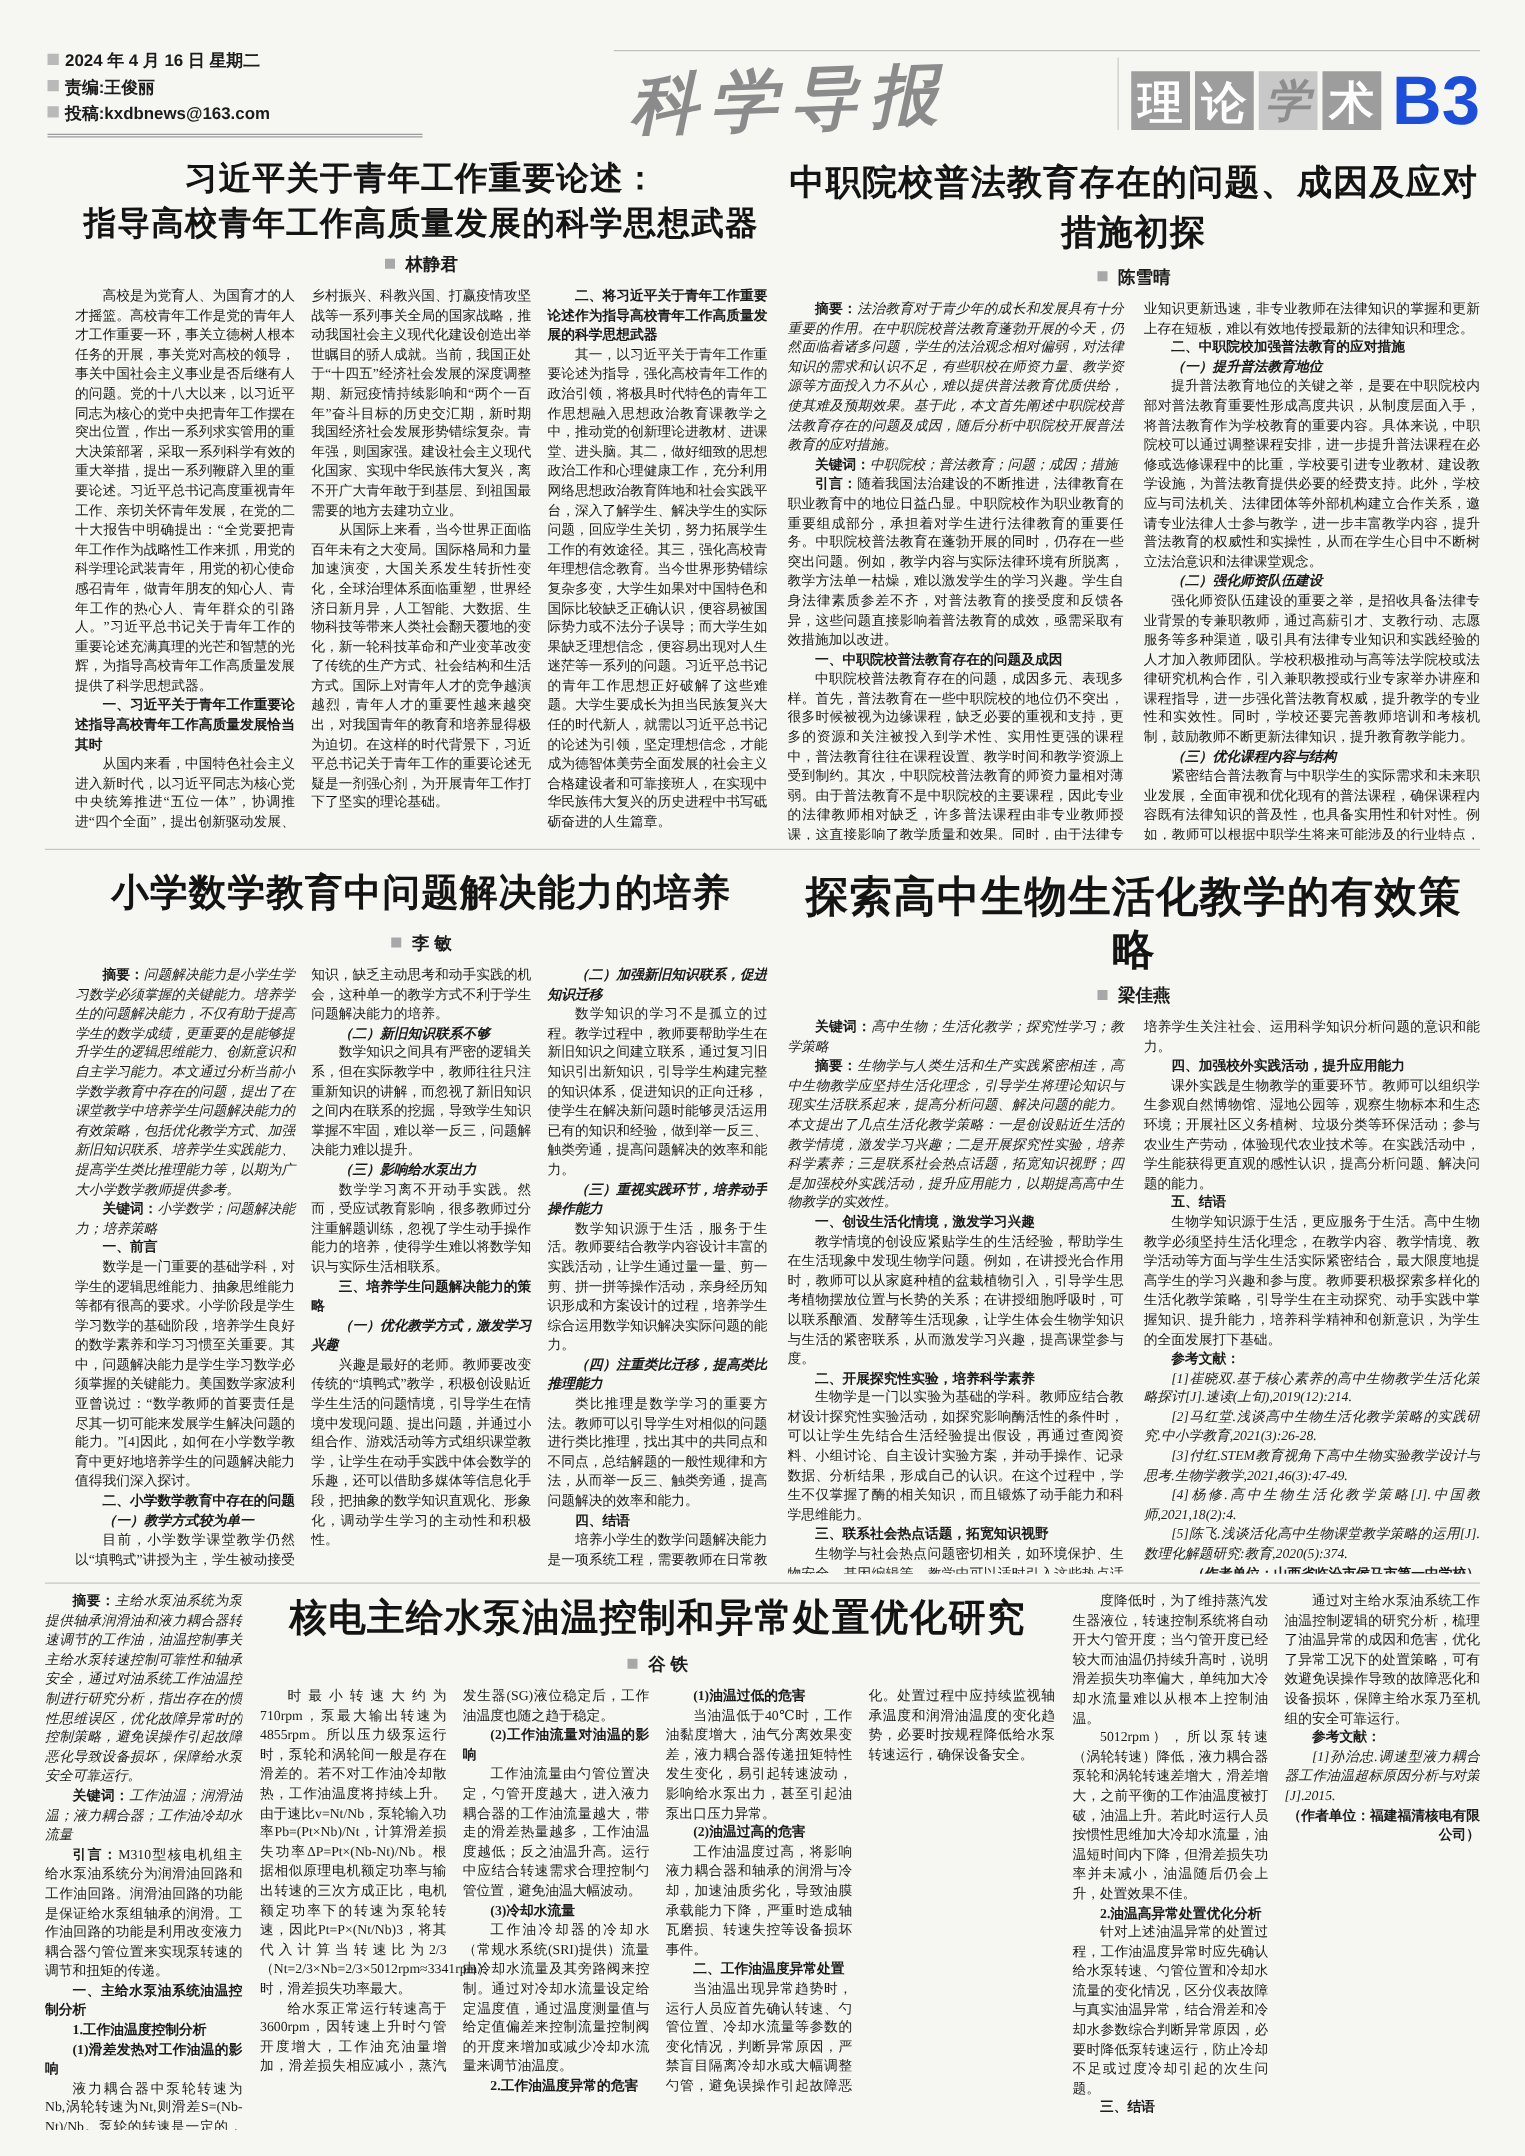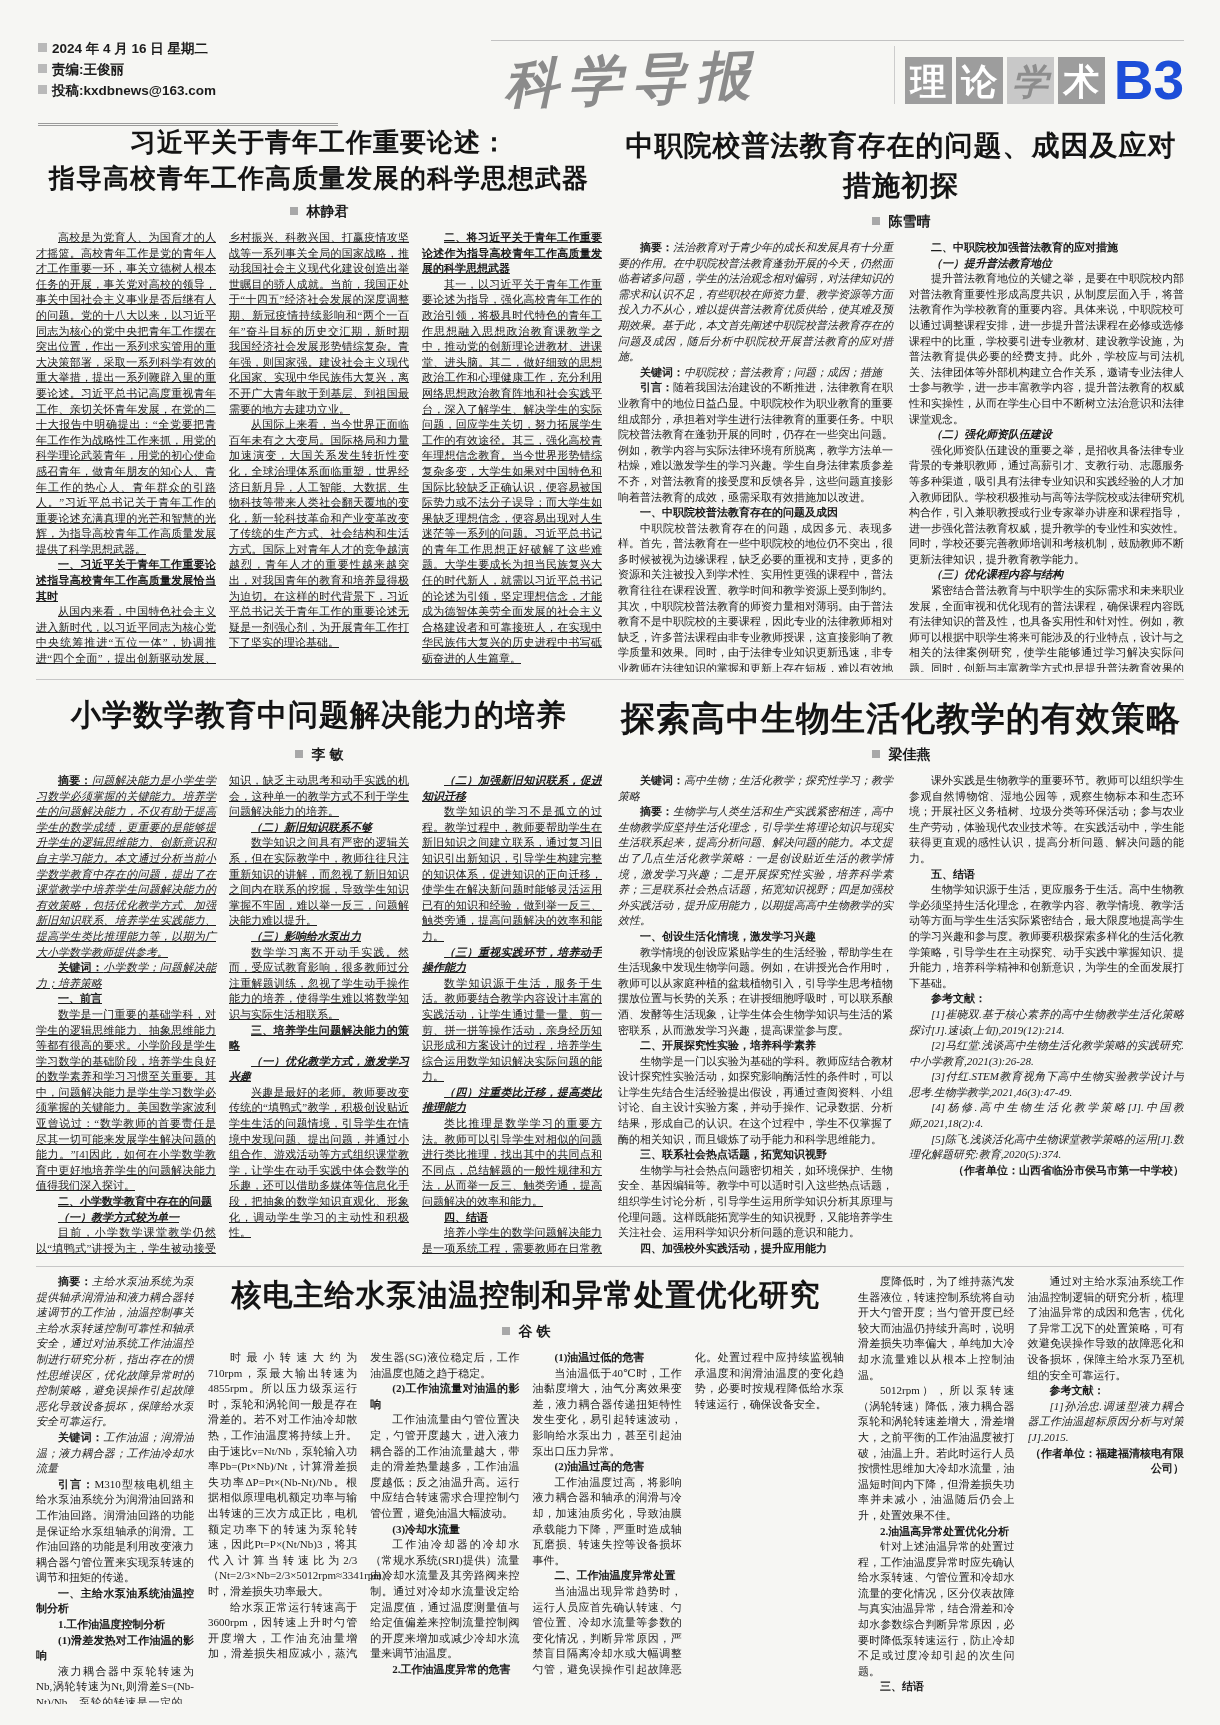--- a/index.html
+++ b/index.html
@@ -6,55 +6,55 @@
   html,body{margin:0;padding:0;background:#f6f6f3;}
   body{width:1220px;height:1725px;overflow:hidden;color:#1b1b1b;
        font-family:"Liberation Serif","DejaVu Serif",serif;}
   .page{position:relative;width:1148px;margin:0 auto;padding:24px 0 0 0;}
 
   
   .hd{position:relative;height:92px;}
   .hd-info{position:absolute;left:2px;top:14px;width:300px;
            font-family:"Liberation Sans","DejaVu Sans",sans-serif;
            font-size:13.5px;font-weight:bold;line-height:21px;
-           border-bottom:3px double #9a9a9a;padding-bottom:22px;}
+           border-bottom:3px double #9a9a9a;padding-bottom:6px;}
   .hd-info .row{white-space:nowrap;}
   .sq{display:inline-block;width:9px;height:9px;background:#b9b9b9;margin-right:5px;vertical-align:1px;}
   .sq.sm{width:8px;height:8px;background:#a8a8a8;}
   .masthead{position:absolute;left:468px;top:20px;color:#8b8b8b;
             font-family:"DejaVu Serif","Liberation Serif",serif;
             font-size:54px;font-weight:bold;font-style:italic;
             letter-spacing:10px;transform:rotate(-2deg);}
   .hd-rule{position:absolute;left:455px;right:0;top:16px;border-top:1px solid #c2c2c2;}
   .hd-right{position:absolute;right:0;top:22px;display:flex;align-items:flex-end;}
   .hd-vline{width:1px;height:58px;background:#cccccc;margin-right:10px;}
   .sbox{display:inline-block;width:47px;height:47px;line-height:49px;text-align:center;
         background:#9d9d9d;color:#ffffff;font-family:"Liberation Sans","DejaVu Sans",sans-serif;
         font-size:36px;font-weight:bold;margin-right:4px;}
   .sbox.cal{background:#c8c8c8;color:#8d8d8d;font-style:italic;
             font-family:"DejaVu Serif",serif;transform:none;}
   .pageno{font-family:"Liberation Sans","DejaVu Sans",sans-serif;
           font-size:55px;font-weight:bold;color:#1d4ed8;line-height:47px;margin-left:5px;}
 
   
   .hrule{border-top:1px solid #c6c6c6;margin:7px 0;}
-  .row2{display:flex;gap:16px;}
+  .row2{display:flex;gap:16px;margin-left:24px;}
   .half{flex:1;min-width:0;overflow:hidden;}
   .a-title{font-family:"Liberation Sans","DejaVu Sans",sans-serif;font-weight:bold;
            text-align:center;color:#141414;margin:0;letter-spacing:1px;}
   .t1{font-size:26px;line-height:36px;margin-top:8px;}
   .t2{font-size:28px;line-height:40px;margin-top:10px;}
   .t3{font-size:30px;line-height:44px;margin-top:8px;font-family:Liberation Mono, monospace;}
   .t4{font-size:34px;line-height:42px;margin-top:10px;}
   .t5{font-size:30px;line-height:42px;}
   .byline{text-align:center;font-family:"Liberation Sans","DejaVu Sans",sans-serif;
           font-size:14px;font-weight:bold;margin:7px 0 9px 0;}
   .cols{column-fill:auto;text-align:justify;font-size:11px;line-height:15.6px;
         overflow:hidden;}
-  .c3{column-count:3;column-gap:13px;text-decoration:underline;}
+  .c3{column-count:3;column-gap:13px;}
   .c2{column-count:2;column-gap:16px;}
   .c4{column-count:4;column-gap:13px;}
   .c2r{column-count:2;column-gap:13px;}
   .cols p{margin:0;text-indent:2em;}
   .cols p.h{font-family:"Liberation Sans","DejaVu Sans",sans-serif;font-weight:bold;}
   .cols p.h2{font-weight:bold;}
   .cols p.k{font-style:italic;}
   .cols p.kh{font-style:italic;font-weight:bold;}
   .cols p.ref{font-style:italic;}
   .cols p.unitr{font-weight:bold;text-align:right;text-indent:0;}

